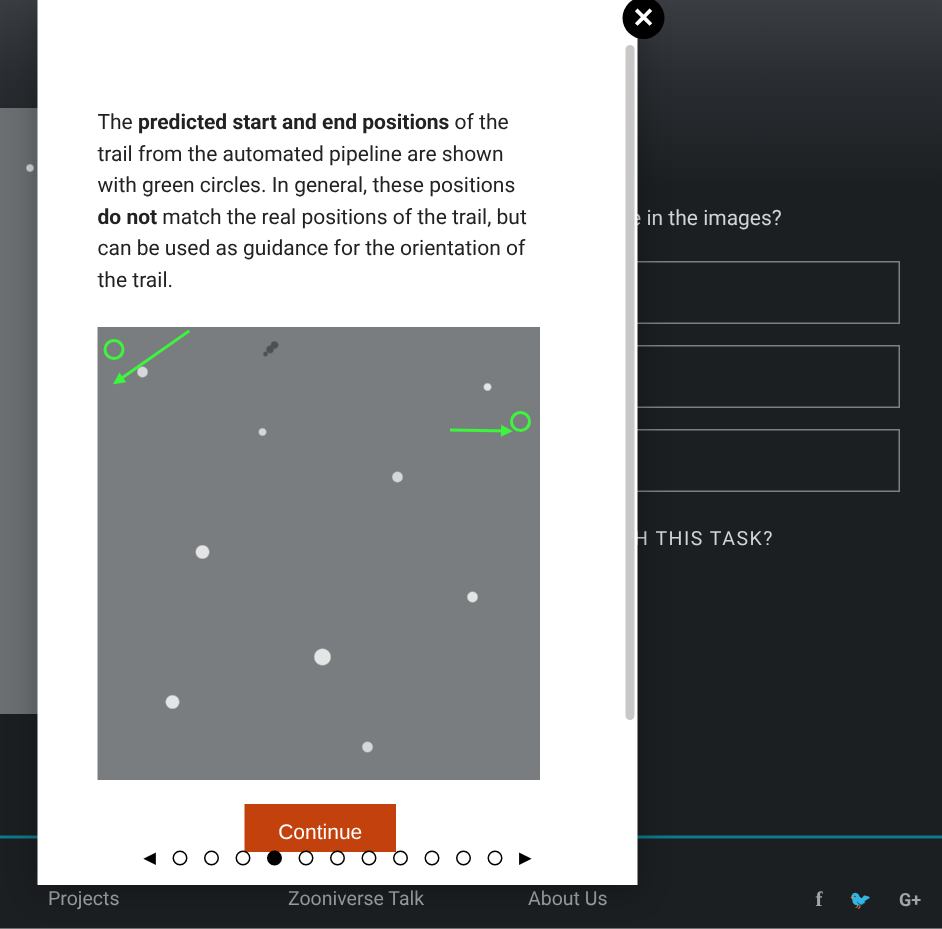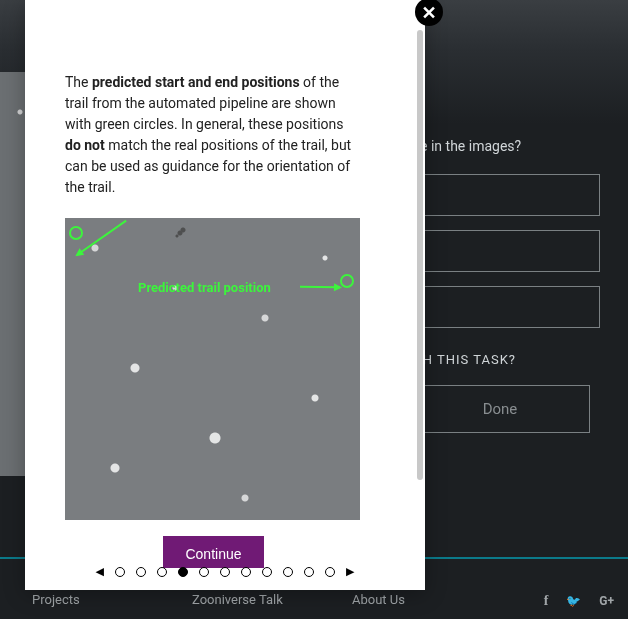--- a/index.html
+++ b/index.html
@@ -255,21 +255,21 @@
     }
     .predicted-label {
       position: absolute;
       top: 62px;
       left: 73px;
       color: #3cf53c;
       font-weight: bold;
       font-size: 13px;
     }
     .continue-button {
-      background: #701a75;
+      background: #c2410c;
       color: #fff;
       border: none;
       padding: 10px 22px;
       font-size: 14px;
       cursor: pointer;
       display: block;
       margin: 0 auto;
     }
     .pagination {
       position: absolute;
@@ -309,21 +309,20 @@
 
 <div class="starfield"></div>
 
 <div class="side-panel">
   <div class="tutorial-heading">TUTORIAL</div>
   <div class="question-text">ble in the images?</div>
   <div class="option-box"></div>
   <div class="option-box"></div>
   <div class="option-box"></div>
   <div class="need-help">TH THIS TASK?</div>
-  <div class="done-button">Done</div>
 </div>
 
 <div class="footer-divider"></div>
 
 <div class="footer">
   <div class="footer-col">
     <div>Projects</div>
   </div>
   <div class="footer-col">
     <div>Zooniverse Talk</div>
@@ -346,21 +345,20 @@
   <div class="modal-scroll">
     <p class="modal-text">
       <span>The </span><strong>predicted start and end positions</strong><span> of the trail from the automated pipeline are shown with green circles. In general, these positions </span><strong>do not</strong><span> match the real positions of the trail, but can be used as guidance for the orientation of the trail.</span>
     </p>
 
     <div class="modal-image">
       <div class="green-circle-1"></div>
       <div class="green-circle-2"></div>
       <div class="green-arrow-1"></div>
       <div class="green-arrow-2"></div>
-      <div class="predicted-label">Predicted trail position</div>
     </div>
 
     <button class="continue-button">Continue</button>
   </div>
 
   <div class="modal-scrollbar"></div>
 
   <div class="pagination">
       <span class="pag-nav">◀</span>
       <span class="pag-dot"></span>

